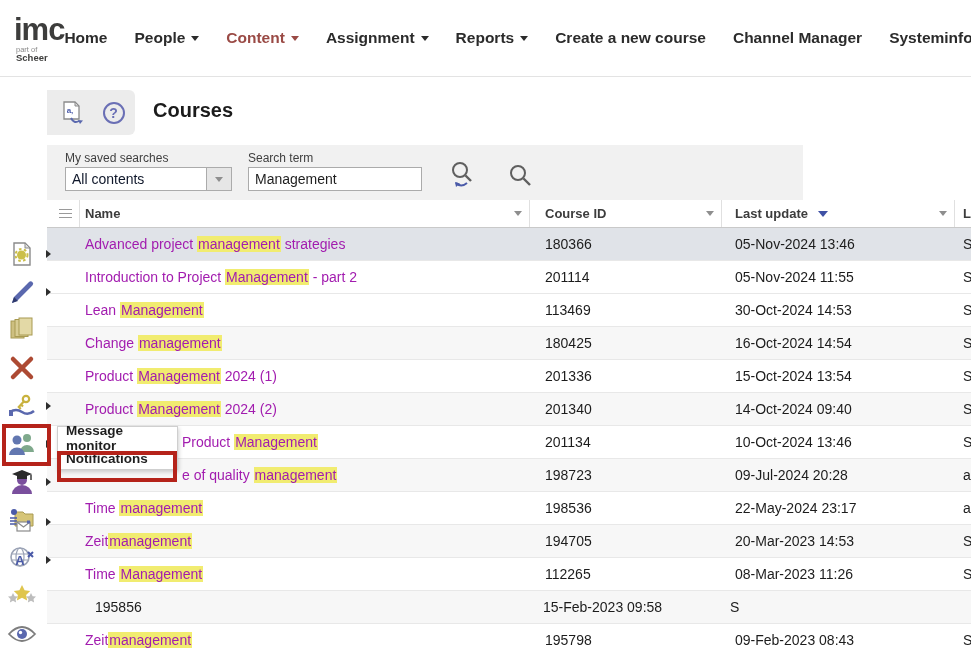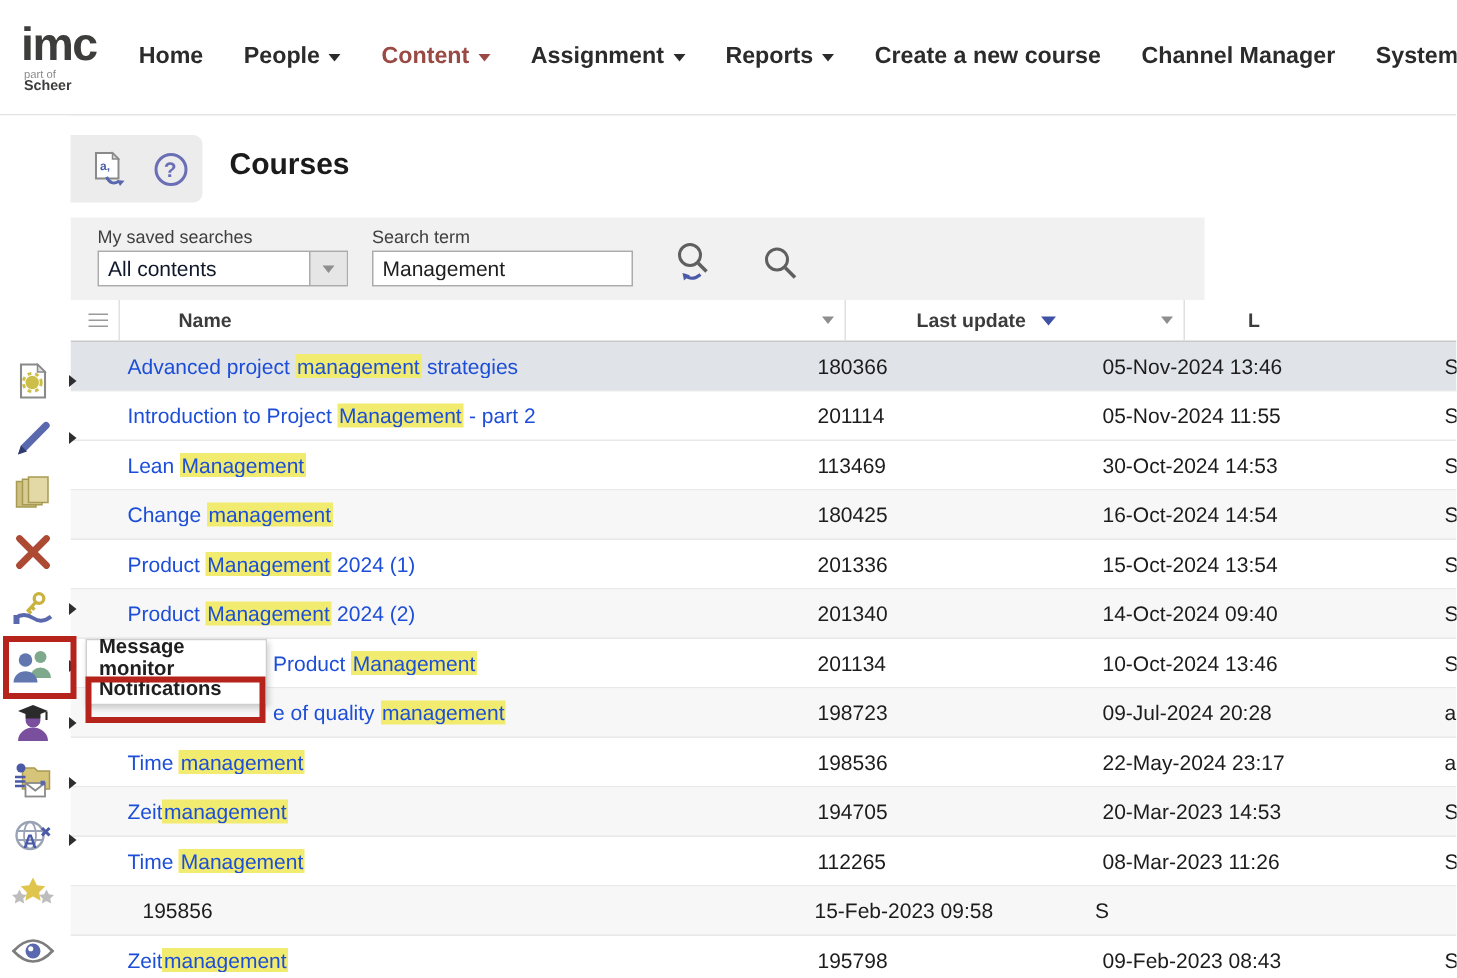--- a/index.html
+++ b/index.html
@@ -2,21 +2,21 @@
 <html><head>
 <meta charset="utf-8">
 <style>
   * { margin:0; padding:0; box-sizing:border-box; }
   html,body { width:971px; height:652px; overflow:hidden; background:#fff;
     font-family:"Liberation Sans", sans-serif; position:relative; }
 
   
   .topbar { position:absolute; left:0; top:0; width:971px; height:77px; background:#fff;
     border-bottom:1px solid #e3e3e3; display:flex; align-items:center; z-index:5; }
-  .logo { margin-left:14px; margin-right:28px; width:70px; line-height:1; }
+  .logo { margin-left:14px; width:70px; line-height:1; }
   .logo-main { font-size:31px; font-weight:bold; color:#3d3d3c; letter-spacing:-1px; }
   .logo-sub { font-size:7.5px; color:#8a8a8a; margin-top:1px; padding-left:2px; }
   .logo-sub b { color:#3d3d3c; font-size:9.5px; }
   .nav-items { display:flex; align-items:center; gap:27px; }
   .nav-item { font-size:15.5px; font-weight:bold; color:#2b2b2b; white-space:nowrap;
     display:flex; align-items:center; cursor:pointer; }
   .nav-item.active { color:#9a4a45; }
   .caret { width:0; height:0; border-left:4.5px solid transparent; border-right:4.5px solid transparent;
     border-top:5px solid #2b2b2b; margin-left:6px; display:inline-block; }
   .nav-item.active .caret { border-top-color:#9a4a45; }
@@ -48,37 +48,37 @@
   
   .sidebar { position:absolute; left:0; top:77px; width:47px; height:575px; background:#fff; z-index:6; }
   .side-icon { position:absolute; left:6px; width:32px; height:32px; display:flex;
     align-items:center; justify-content:center; cursor:pointer; }
   .fly { position:absolute; left:40px; width:0; height:0; border-top:4px solid transparent;
     border-bottom:4px solid transparent; border-left:5px solid #2e2e2e; }
 
   
   .table-wrap { position:absolute; left:47px; top:200px; width:924px; z-index:1; }
   .thead { display:grid; grid-template-columns:33px 450px 192px 233px 80px; height:28px;
-    background:#fff; border-bottom:1px solid #c9c9c9; align-items:center;gap:34px; }
+    background:#fff; border-bottom:1px solid #c9c9c9; align-items:center; }
   .th { font-size:13px; font-weight:bold; color:#3c3c3c; height:100%; display:flex; align-items:center;
     position:relative; border-right:1px solid #e0e0e0; cursor:pointer; }
   .th.last { border-right:none; }
   .th .flt { position:absolute; right:7px; }
   .hamburger { margin-left:12px; width:13px; display:flex; flex-direction:column; gap:2.5px; }
   .hamburger i { height:1.5px; background:#9a9a9a; display:block; }
   .th-name-label { padding-left:5px; } .th-id-label { padding-left:15px; } .th-upd-label { padding-left:13px; }
   .th-ed-label { padding-left:8px; }
   .sort-tri { width:0; height:0; border-left:5px solid transparent; border-right:5px solid transparent;
     border-top:6px solid #3f51a5; margin-left:10px; }
   .tbody { }
   .trow { display:grid; grid-template-columns:33px 450px 192px 233px 80px; height:33px;
     border-bottom:1px solid #e8e8e8; background:#fff; align-items:center; cursor:pointer; }
   .trow:nth-child(2n):not(:nth-child(2)) { background:#f7f7f7; }
   .trow.sel { background:#e0e3e8; }
-  .c-name { font-size:14px; color:#1d4ed8; padding-left:5px; white-space:nowrap; overflow:hidden; }
+  .c-name { font-size:14px; color:#a21caf; padding-left:5px; white-space:nowrap; overflow:hidden; }
   .trow.clip .c-name { padding-left:102px; }
   .c-name mark { background:#f1ec70; color:inherit; padding:1px 1px; }
   .c-id, .c-upd, .c-ed { font-size:14px; color:#1c1c1c; white-space:nowrap; }
   .c-id { padding-left:15px; } .c-upd { padding-left:13px; } .c-ed { padding-left:8px; }
 
   
   .ctx-menu { position:absolute; left:57px; top:426px; width:121px; background:#fff;
     border:1px solid #cfcfcf; box-shadow:1px 2px 4px rgba(0,0,0,.18); z-index:8; }
   .ctx-item { height:21px; display:flex; align-items:center; padding-left:8px; font-size:13.5px;
     font-weight:bold; color:#1f1f1f; cursor:pointer; background:#fff; }
@@ -284,20 +284,24 @@
           <i></i>
           <i></i>
           <i></i>
         </span>
     </div>
     <div class="th">
       <span class="th-name-label">Name</span>
       <i class="tri-gray flt"></i>
     </div>
     <div class="th">
+      <span class="th-id-label">Course ID</span>
+      <i class="tri-gray flt"></i>
+    </div>
+    <div class="th">
       <span class="th-upd-label">Last update</span>
       <i class="sort-tri"></i>
       <i class="tri-gray flt"></i>
     </div>
     <div class="th last">
       <span class="th-ed-label">L</span>
     </div>
   </div>
   <div class="tbody">
       <div class="trow sel">

